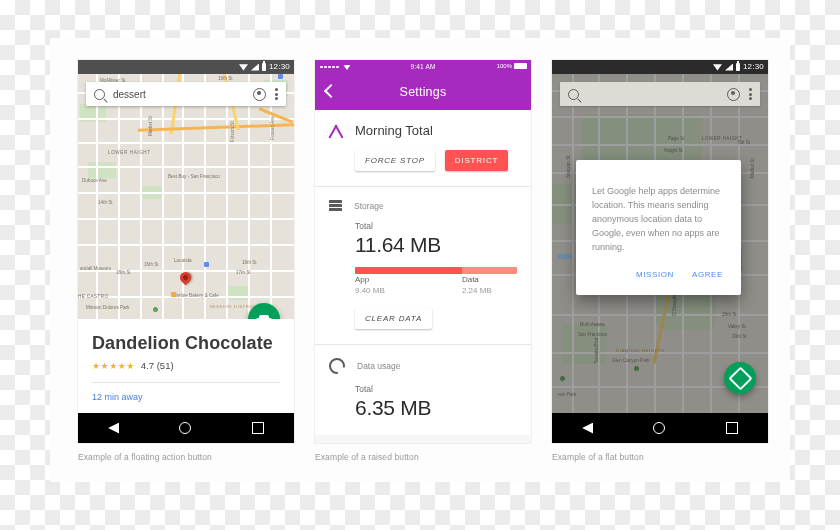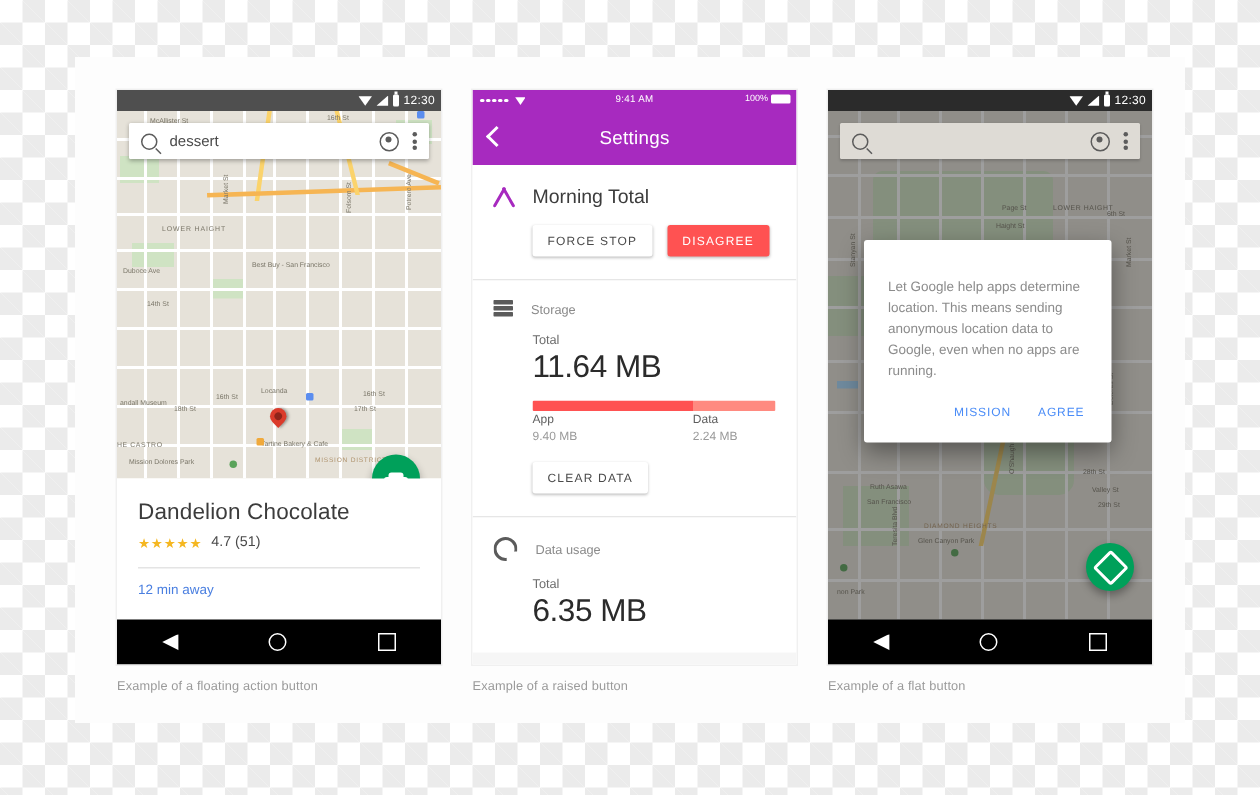--- a/index.html
+++ b/index.html
@@ -76,21 +76,21 @@
   
   .fab{position:absolute;width:32px;height:32px;border-radius:50%;background:#00a05a;
       box-shadow:0 3px 6px rgba(0,0,0,.33);display:flex;align-items:center;justify-content:center;}
   .ic-car{width:16px;height:9px;position:relative;}
   .ic-car:before{content:"";position:absolute;left:0;top:3px;width:16px;height:5px;background:#fff;border-radius:2px 2px 1px 1px;}
   .ic-car:after{content:"";position:absolute;left:3px;top:0px;width:10px;height:4px;background:#fff;border-radius:2px 2px 0 0;}
   .ic-diamond{width:13px;height:13px;border:2px solid #fff;transform:rotate(45deg);border-radius:2px;}
 
   
   .sheet{position:absolute;left:0;top:259px;width:216px;height:94px;background:#fff;padding:0 14px;box-sizing:border-box;}
-  .sheet h2{margin:14px 0 0 0;font-size:15px;font-weight:400;color:#3c3c3c;letter-spacing:.1px;}
+  .sheet h2{margin:14px 0 0 0;font-size:18px;font-weight:700;color:#3c3c3c;letter-spacing:.1px;}
   .ratingrow{display:flex;align-items:center;margin-top:6px;gap:6px;}
   .stars{color:#f5b721;font-size:9px;letter-spacing:.5px;}
   .ratingval{font-size:9.5px;color:#4a4a4a;}
   .divider{height:1px;background:#e4e4e4;margin-top:11px;}
   .awaylink{margin-top:9px;font-size:9px;color:#4a7fe0;}
 
   
   .ios-status{height:14px;background:#a72abf;color:#fff;position:relative;}
   .ios-dots{position:absolute;left:5px;top:4px;display:flex;gap:1.5px;align-items:center;}
   .ios-dots i{width:2.6px;height:2.6px;background:#fff;border-radius:50%;display:block;}
@@ -104,21 +104,21 @@
   .settings-body{position:absolute;left:0;top:50px;right:0;bottom:0;background:#f6f6f6;overflow:hidden;}
   .card{background:#fff;border-bottom:1px solid #e6e6e6;padding:13px 14px 15px 14px;}
   .approw{display:flex;align-items:center;gap:12px;}
   .ic-utensils{width:14px;height:14px;position:relative;}
   .ic-utensils span{position:absolute;background:#a72abf;}
   .u1{width:2px;height:15px;left:3px;top:0;transform:rotate(30deg);border-radius:1px;}
   .u2{width:2px;height:15px;left:9px;top:0;transform:rotate(-30deg);border-radius:1px;}
   .appname{font-size:13px;color:#3c3c3c;}
   .btnrow{display:flex;gap:10px;margin-top:12px;margin-left:26px;}
   .btn{font-size:8px;letter-spacing:.8px;padding:6px 10px;border:none;cursor:pointer;}
-  .btn-raised{background:#fff;color:#4a4a4a;box-shadow:0 1px 2px rgba(0,0,0,.25);border-radius:2px;}
+  .btn-raised{background:#fff;color:#4a4a4a;box-shadow:0 1px 2px rgba(0,0,0,.25);border-radius:2px;font-style:italic;}
   .btn-uninstall{background:#ff5252;color:#fff;box-shadow:0 1px 2px rgba(0,0,0,.25);border-radius:2px;}
   .sec-head{display:flex;align-items:center;gap:12px;}
   .sec-label{font-size:8.5px;color:#8a8a8a;}
   .ic-storage{width:13px;height:11px;display:flex;flex-direction:column;justify-content:space-between;}
   .ic-storage i{display:block;height:3px;background:#5b5b5b;border-radius:.5px;}
   .ic-data{width:12px;height:12px;border:2px solid #5b5b5b;border-radius:50%;clip-path:polygon(0 0,100% 0,100% 60%,55% 60%,55% 100%,0 100%);}
   .kv{margin-left:26px;}
   .kv .k{font-size:8.5px;color:#6d6d6d;margin-top:10px;}
   .kv .big{font-size:21px;color:#2b2b2b;letter-spacing:-.3px;margin-top:2px;}
   .bar{height:7px;display:flex;margin-top:10px;border-radius:1px;overflow:hidden;}
@@ -280,21 +280,21 @@
         <div class="card">
           <div class="approw">
             <span class="ic-utensils">
               <span class="u1"></span>
                 <span class="u2"></span>
             </span>
             <span class="appname">Morning Total</span>
           </div>
           <div class="btnrow">
             <button class="btn btn-raised">FORCE STOP</button>
-            <button class="btn btn-uninstall">DISAGREE</button>
+            <button class="btn btn-uninstall">DISTRICT</button>
           </div>
         </div>
 
         <div class="card">
           <div class="sec-head">
             <span class="ic-storage">
                 <i></i>
                 <i></i>
                 <i></i>
               </span>

